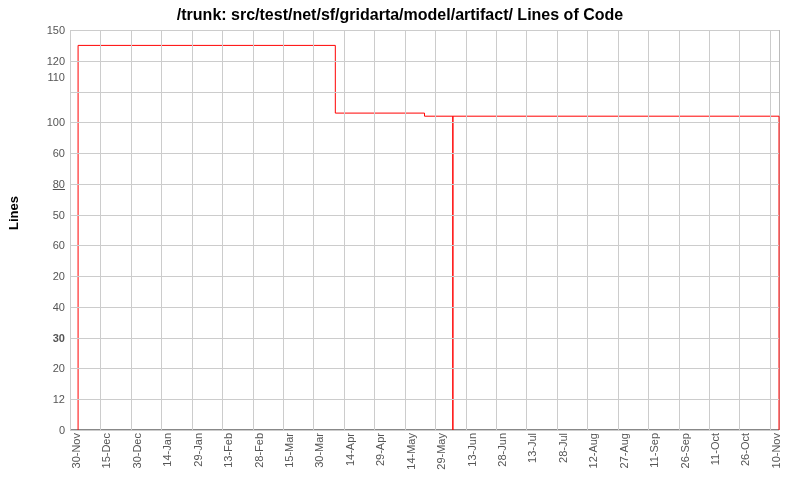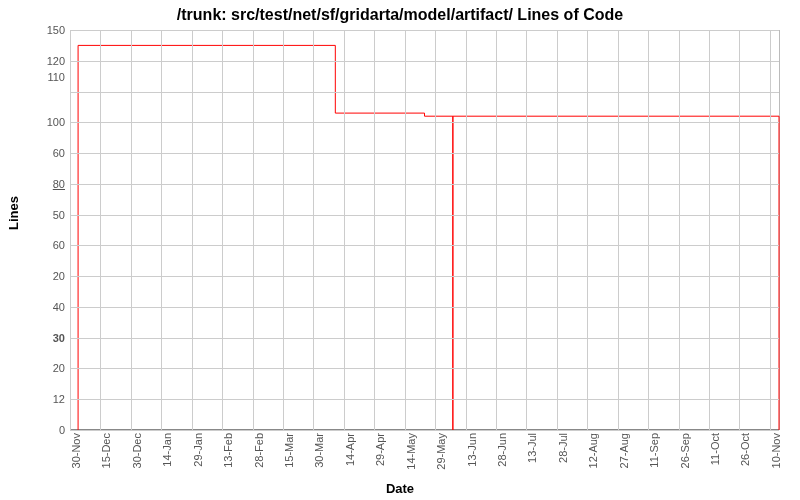--- a/index.html
+++ b/index.html
@@ -111,21 +111,20 @@
   }
 </style>
 </head>
 <body>
 
 <div class="chart-wrap">
 
   <div class="title">/trunk: src/test/net/sf/gridarta/model/artifact/ Lines of Code</div>
 
   <div class="ylabel">Lines</div>
-  <div class="xlabel">Date</div>
 
   <div class="plot-area">
     <div class="axis-line-x"></div>
     <div class="axis-line-y"></div>
     <svg class="data-line" preserveAspectRatio="none" viewBox="0 0 710 400">
         <polyline points="8.1,400.0 8.1,15.4 265.7,15.4 265.7,83.1 355.0,83.1 355.0,86.2 383.4,86.2 383.4,400.0 383.4,86.2 710.0,86.2 710.0,400.0" fill="none" stroke="#ff0000" stroke-width="1"></polyline>
       </svg>
   <div class="grid-h" style="top: 400px;"></div>
       <div class="grid-h" style="top: 369.231px;"></div>
       <div class="grid-h" style="top: 338.462px;"></div>

